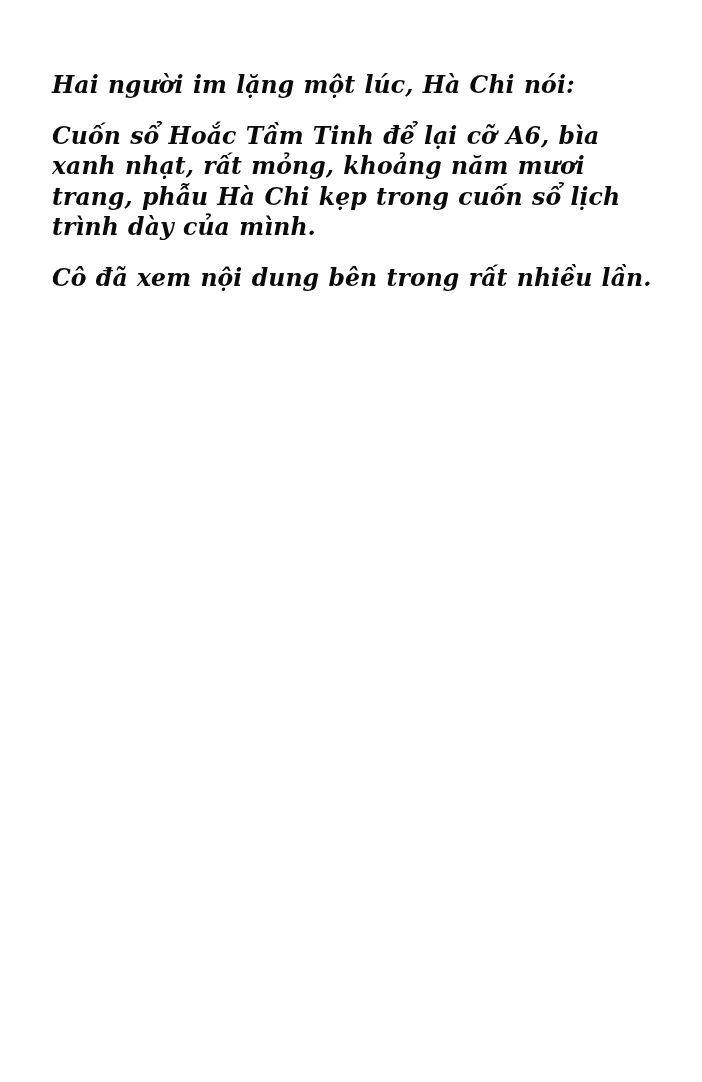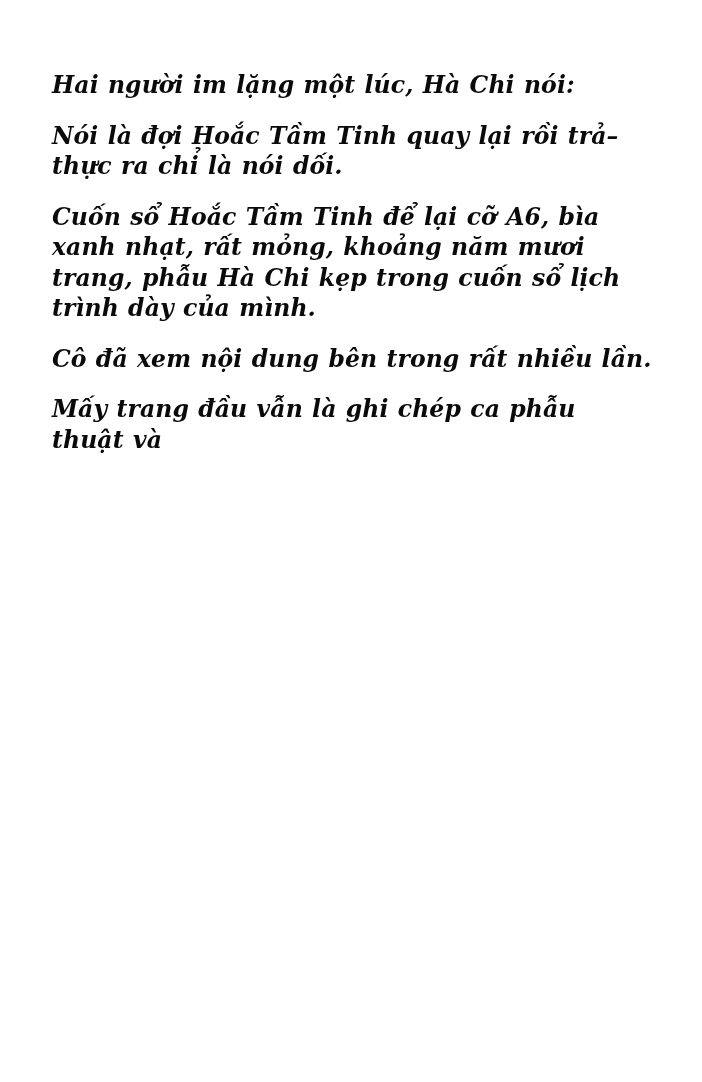--- a/index.html
+++ b/index.html
@@ -36,17 +36,15 @@
   }
   .para:last-child {
     margin-bottom: 0;
   }
 </style>
 </head>
 <body>
 
 <div class="page">
   <p class="para">Hai người im lặng một lúc, Hà Chi nói:</p>
-  <p class="para">Nói là đợi Hoắc Tầm Tinh quay lại rồi trả–thực ra chỉ là nói dối.</p>
   <p class="para">Cuốn sổ Hoắc Tầm Tinh để lại cỡ A6, bìa xanh nhạt, rất mỏng, khoảng năm mươi trang, phẫu Hà Chi kẹp trong cuốn sổ lịch trình dày của mình.</p>
   <p class="para">Cô đã xem nội dung bên trong rất nhiều lần.</p>
-  <p class="para">Mấy trang đầu vẫn là ghi chép ca phẫu thuật và</p>
 </div>
 
 </body></html>

